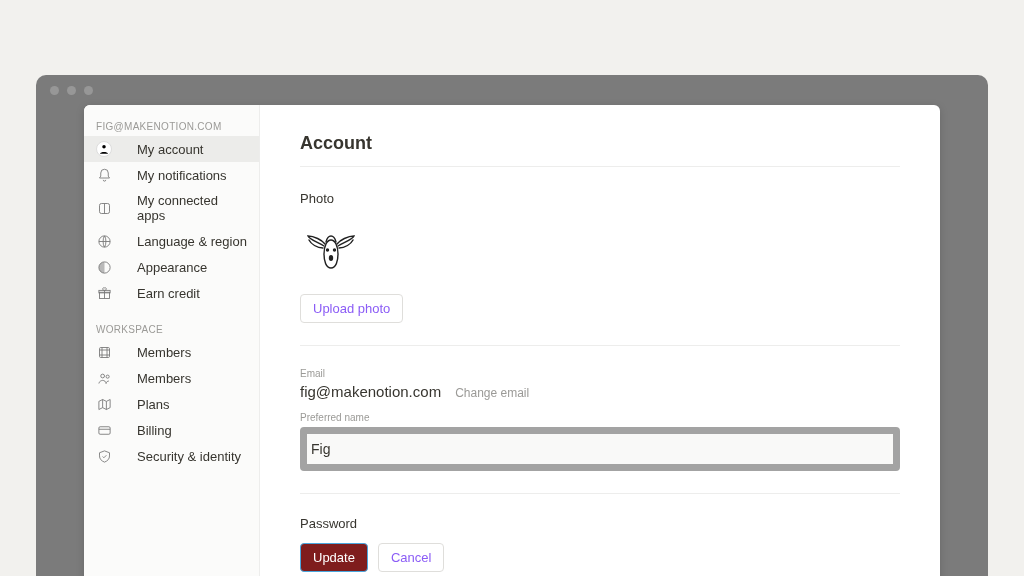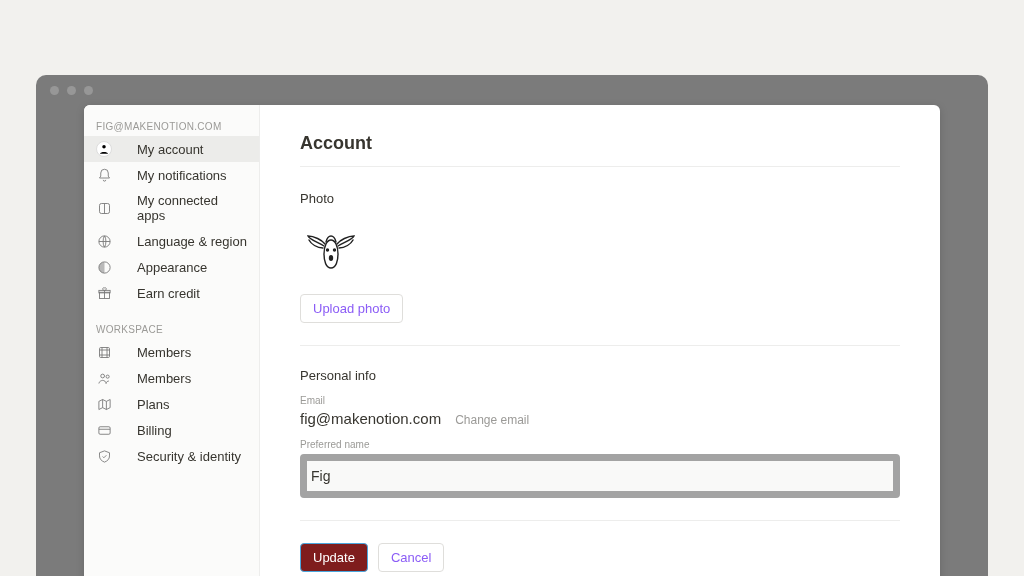--- a/index.html
+++ b/index.html
@@ -302,32 +302,32 @@
               <ellipse cx="31" cy="40" rx="2.2" ry="3" fill="#222" stroke="none"></ellipse>
               <path d="M26 24 C27 20 29 18 31 18 C33 18 35 20 36 24"></path>
             </g>
           </svg>
         </div>
         <button class="btn">Upload photo</button>
       </div>
 
       <hr class="divider">
 
-      <div class="section-h">Personal info</div>
       <div class="field-label">Email</div>
       <div class="email-row">
         <span class="email-val">fig@makenotion.com</span>
         <span class="change-link">Change email</span>
       </div>
 
       <div class="field-label">Preferred name</div>
       <input class="text-input" type="text" value="Fig" style="">
 
       <hr class="divider">
 
+      <div class="section-h">Password</div>
       <div class="btn-row">
         <button class="btn btn-primary">Update</button>
         <button class="btn">Cancel</button>
       </div>
     </div>
 
   </div>
 </div>
 
 </body></html>

